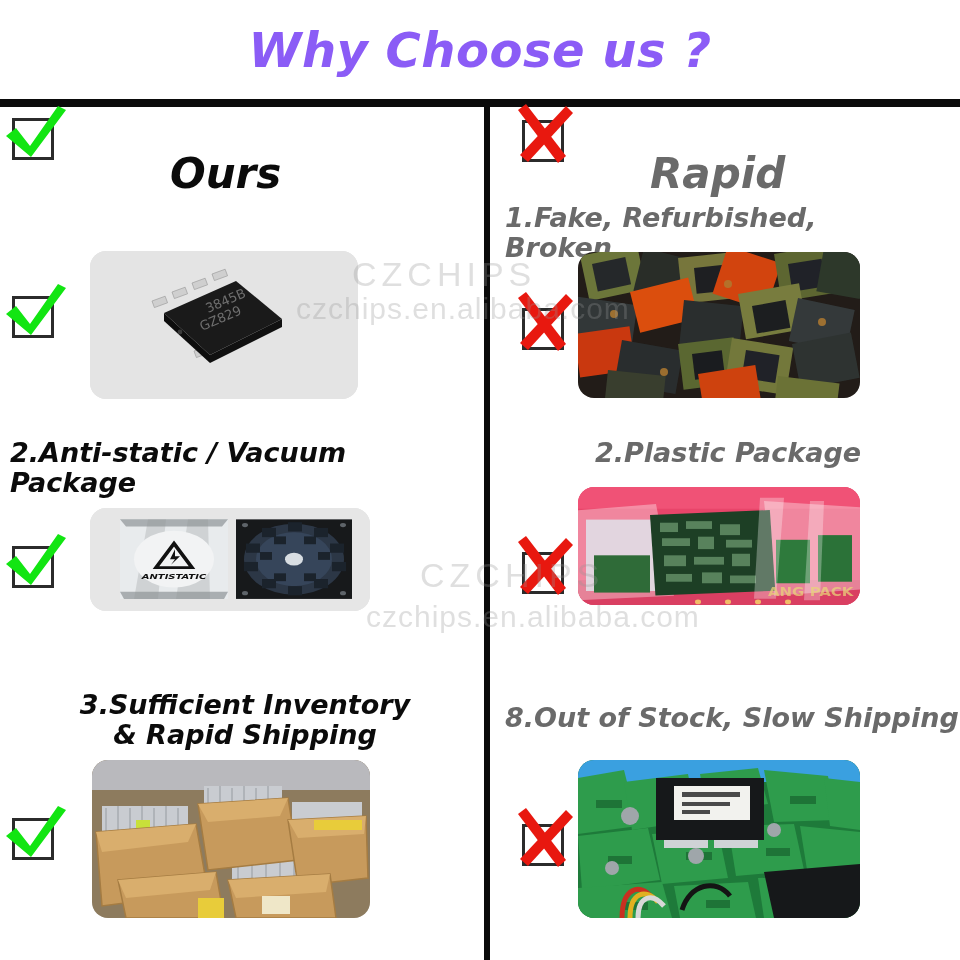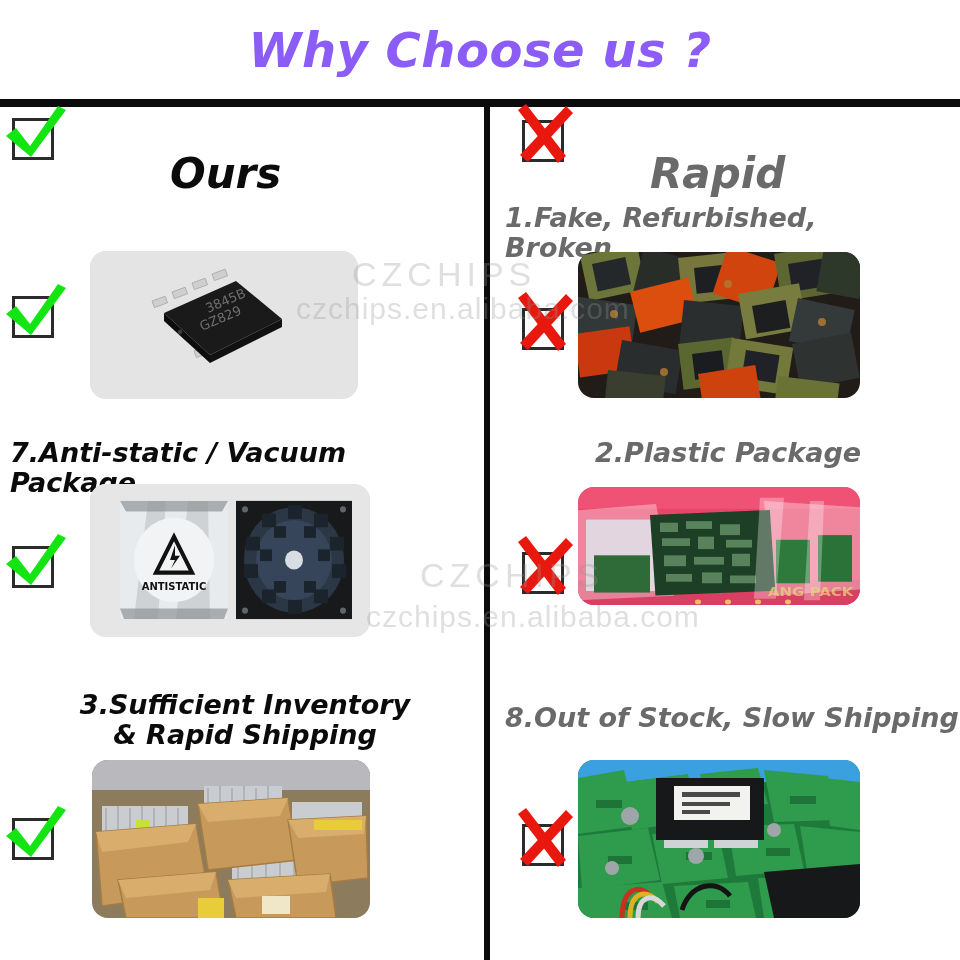--- a/index.html
+++ b/index.html
@@ -259,24 +259,24 @@
       </g>
       <g fill="#b07a30" opacity="0.85">
         <circle cx="36" cy="62" r="4"></circle>
           <circle cx="150" cy="32" r="4"></circle>
         <circle cx="244" cy="70" r="4"></circle>
           <circle cx="86" cy="120" r="4"></circle>
       </g>
     </svg>
   </div>
 
-  <div class="feat-text feat-left" style="left:10px; top:438px; width:470px; font-size:27px;">7.Anti-static / Vacuum Package</div>
+  <div class="feat-text feat-left" style="left:10px; top:438px; width:470px; font-size:27px;">2.Anti-static / Vacuum Package</div>
   <div class="feat-text feat-right" style="left:595px; top:438px; width:360px; font-size:27px;">2.Plastic Package</div>
 
-  <div class="photo" style="left:90px; top:484px; width:280px; height:153px;">
+  <div class="photo" style="left:90px; top:508px; width:280px; height:103px;font-style:italic;">
     <svg viewBox="0 0 280 145" preserveAspectRatio="none" aria-hidden="true">
       <rect width="280" height="145" fill="#e6e6e6"></rect>
 
       <rect x="30" y="16" width="108" height="112" fill="#cfd2d4"></rect>
       <g fill="#e8ebed">
         <polygon points="30,16 58,16 44,128 30,128"></polygon>
         <polygon points="76,16 98,16 86,128 68,128"></polygon>
         <polygon points="118,16 138,16 138,128 120,128"></polygon>
       </g>
       <g fill="#8f9498" opacity="0.7">

